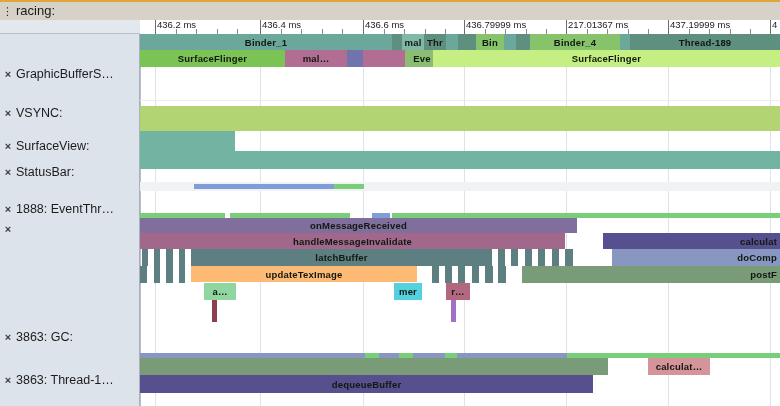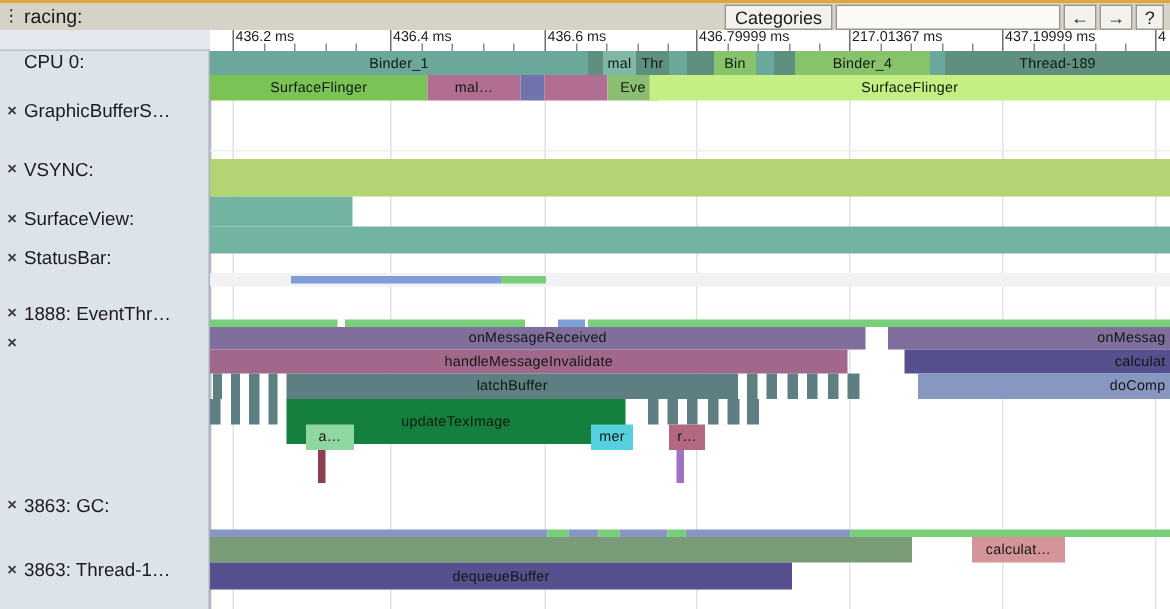--- a/index.html
+++ b/index.html
@@ -80,48 +80,41 @@
   .closex{
     width:16px;flex:0 0 16px;text-align:center;
     font-size:11px;font-weight:bold;color:#3a3a3a;
   }
   .nox{width:16px;flex:0 0 16px;}
   .side-lbl{overflow:hidden;text-overflow:clip;}
 
   
   .canvas{
     position:absolute;left:140px;top:34px;width:640px;height:372px;
-    background:#ffffff;overflow:hidden;
+    background:#ffffff;overflow:hidden;font-weight:bold;
   }
   .vline{position:absolute;top:0;width:1px;height:372px;background:#c8cdd4;}
   .slice{
     position:absolute;box-sizing:border-box;
     font-size:9.5px;color:#10180f;
     display:flex;align-items:center;justify-content:center;
     overflow:hidden;white-space:nowrap;
     letter-spacing:0.2px;
   }
   .slice.lbl-right{justify-content:flex-end;padding-right:3px;}
   .bandsep{position:absolute;left:0;width:640px;height:1px;background:#eceef1;}
 </style>
 </head>
 <body>
 
 <div id="app">
 
   <div class="toolbar">
     <span class="tb-handle">⋮</span>
     <span class="tb-title">racing:</span>
-    <div class="tb-right">
-      <div class="btn">Categories</div>
-      <input class="search" type="text" placeholder="" style="">
-      <div class="btn arrowbtn">←</div>
-      <div class="btn arrowbtn">→</div>
-      <div class="btn helpbtn">?</div>
-    </div>
   </div>
 
   <div class="ruler-left"></div>
   <div class="ruler" id="ruler">
       <div class="tickmaj" style="left: 15px;"></div>
       <div class="ticklbl" style="left: 15px;">436.2 ms</div>
       <div class="tickmin" style="left: 35.5px;"></div>
       <div class="tickmin" style="left: 56px;"></div>
       <div class="tickmin" style="left: 76.5px;"></div>
       <div class="tickmin" style="left: 97px;"></div>
@@ -153,24 +146,20 @@
       <div class="ticklbl" style="left: 528px;">437.19999 ms</div>
       <div class="tickmin" style="left: 548.5px;"></div>
       <div class="tickmin" style="left: 569px;"></div>
       <div class="tickmin" style="left: 589.5px;"></div>
       <div class="tickmin" style="left: 610px;"></div>
       <div class="tickmaj" style="left: 630px;"></div>
       <div class="ticklbl" style="left: 630px;">4</div>
     </div>
 
   <div class="sidebar" id="sidebar">
-      <div class="side-row" style="top: 0px;">
-        <span class="nox"></span>
-        <span class="side-lbl">CPU 0:</span>
-      </div>
       <div class="side-row" style="top: 33px;">
         <span class="closex">×</span>
         <span class="side-lbl">GraphicBufferS…</span>
       </div>
       <div class="side-row" style="top: 72px;">
         <span class="closex">×</span>
         <span class="side-lbl">VSYNC:</span>
       </div>
       <div class="side-row" style="top: 105px;">
         <span class="closex">×</span>
@@ -231,57 +220,57 @@
       <div class="slice" style="left: 54px; top: 150px; width: 140px; height: 5px; background: rgb(127, 158, 217);"></div>
       <div class="slice" style="left: 194px; top: 150px; width: 30px; height: 5px; background: rgb(121, 206, 121);"></div>
       <div class="bandsep" style="top: 148px; height: 9px; background: rgb(241, 242, 244);"></div>
       <div class="slice" style="left: 54px; top: 150px; width: 140px; height: 5px; background: rgb(127, 158, 217);"></div>
       <div class="slice" style="left: 194px; top: 150px; width: 30px; height: 5px; background: rgb(121, 206, 121);"></div>
       <div class="slice" style="left: 0px; top: 179px; width: 85px; height: 5px; background: rgb(121, 206, 121);"></div>
       <div class="slice" style="left: 90px; top: 179px; width: 120px; height: 5px; background: rgb(121, 206, 121);"></div>
       <div class="slice" style="left: 232px; top: 179px; width: 18px; height: 5px; background: rgb(127, 158, 217);"></div>
       <div class="slice" style="left: 252px; top: 179px; width: 388px; height: 5px; background: rgb(121, 206, 121);"></div>
       <div class="slice" style="left: 0px; top: 184px; width: 437px; height: 15px; background: rgb(128, 111, 156);">onMessageReceived</div>
-      <div class="slice lbl-right" style="left: 452px; top: 184px; width: 188px; height: 15px; background: rgb(128, 111, 156);">onMessag</div>
       <div class="slice" style="left: 0px; top: 199px; width: 425px; height: 16px; background: rgb(162, 104, 139);">handleMessageInvalidate</div>
       <div class="slice lbl-right" style="left: 463px; top: 199px; width: 177px; height: 16px; background: rgb(86, 80, 142);">calculat</div>
       <div class="slice" style="left: 2px; top: 215px; width: 6px; height: 17px; background: rgb(93, 127, 130);"></div>
       <div class="slice" style="left: 14px; top: 215px; width: 6px; height: 17px; background: rgb(93, 127, 130);"></div>
       <div class="slice" style="left: 26px; top: 215px; width: 7px; height: 17px; background: rgb(93, 127, 130);"></div>
       <div class="slice" style="left: 39px; top: 215px; width: 6px; height: 17px; background: rgb(93, 127, 130);"></div>
       <div class="slice" style="left: 51px; top: 215px; width: 301px; height: 17px; background: rgb(93, 127, 130);">latchBuffer</div>
       <div class="slice" style="left: 358px; top: 215px; width: 7px; height: 17px; background: rgb(93, 127, 130);"></div>
       <div class="slice" style="left: 371px; top: 215px; width: 7px; height: 17px; background: rgb(93, 127, 130);"></div>
       <div class="slice" style="left: 385px; top: 215px; width: 7px; height: 17px; background: rgb(93, 127, 130);"></div>
       <div class="slice" style="left: 398px; top: 215px; width: 7px; height: 17px; background: rgb(93, 127, 130);"></div>
       <div class="slice" style="left: 412px; top: 215px; width: 7px; height: 17px; background: rgb(93, 127, 130);"></div>
       <div class="slice" style="left: 425px; top: 215px; width: 8px; height: 17px; background: rgb(93, 127, 130);"></div>
       <div class="slice lbl-right" style="left: 472px; top: 215px; width: 168px; height: 17px; background: rgb(136, 150, 194);">doComp</div>
       <div class="slice" style="left: 0px; top: 232px; width: 7px; height: 17px; background: rgb(93, 127, 130);"></div>
       <div class="slice" style="left: 14px; top: 232px; width: 6px; height: 17px; background: rgb(93, 127, 130);"></div>
       <div class="slice" style="left: 26px; top: 232px; width: 7px; height: 17px; background: rgb(93, 127, 130);"></div>
       <div class="slice" style="left: 39px; top: 232px; width: 6px; height: 17px; background: rgb(93, 127, 130);"></div>
-      <div class="slice" style="left: 51px; top: 232px; width: 226px; height: 30px; background: #15803d;">updateTexImage</div>
+      <div class="slice" style="left: 51px; top: 232px; width: 226px; height: 16px; background: #fdba74;">updateTexImage</div>
       <div class="slice" style="left: 292px; top: 232px; width: 7px; height: 17px; background: rgb(93, 127, 130);"></div>
       <div class="slice" style="left: 305px; top: 232px; width: 7px; height: 17px; background: rgb(93, 127, 130);"></div>
       <div class="slice" style="left: 318px; top: 232px; width: 7px; height: 17px; background: rgb(93, 127, 130);"></div>
       <div class="slice" style="left: 332px; top: 232px; width: 7px; height: 17px; background: rgb(93, 127, 130);"></div>
       <div class="slice" style="left: 345px; top: 232px; width: 8px; height: 17px; background: rgb(93, 127, 130);"></div>
       <div class="slice" style="left: 358px; top: 232px; width: 8px; height: 17px; background: rgb(93, 127, 130);"></div>
+      <div class="slice lbl-right" style="left: 382px; top: 232px; width: 258px; height: 17px; background: rgb(122, 155, 120);">postF</div>
       <div class="slice" style="left: 64px; top: 249px; width: 32px; height: 17px; background: rgb(143, 214, 160);">a…</div>
       <div class="slice" style="left: 254px; top: 249px; width: 28px; height: 17px; background: rgb(84, 208, 222);">mer</div>
       <div class="slice" style="left: 306px; top: 249px; width: 24px; height: 17px; background: rgb(178, 104, 127);">r…</div>
       <div class="slice" style="left: 72px; top: 266px; width: 5px; height: 22px; background: rgb(140, 63, 79);"></div>
       <div class="slice" style="left: 311px; top: 266px; width: 5px; height: 22px; background: rgb(162, 113, 199);"></div>
       <div class="slice" style="left: 0px; top: 319px; width: 225px; height: 5px; background: rgb(136, 150, 194);"></div>
       <div class="slice" style="left: 225px; top: 319px; width: 14px; height: 5px; background: rgb(121, 206, 121);"></div>
       <div class="slice" style="left: 239px; top: 319px; width: 20px; height: 5px; background: rgb(136, 150, 194);"></div>
       <div class="slice" style="left: 259px; top: 319px; width: 14px; height: 5px; background: rgb(121, 206, 121);"></div>
       <div class="slice" style="left: 273px; top: 319px; width: 32px; height: 5px; background: rgb(136, 150, 194);"></div>
       <div class="slice" style="left: 305px; top: 319px; width: 12px; height: 5px; background: rgb(121, 206, 121);"></div>
       <div class="slice" style="left: 317px; top: 319px; width: 110px; height: 5px; background: rgb(136, 150, 194);"></div>
       <div class="slice" style="left: 427px; top: 319px; width: 213px; height: 5px; background: rgb(121, 206, 121);"></div>
       <div class="slice" style="left: 0px; top: 324px; width: 468px; height: 17px; background: rgb(122, 155, 120);"></div>
       <div class="slice" style="left: 508px; top: 324px; width: 62px; height: 17px; background: rgb(212, 148, 154);">calculat…</div>
-      <div class="slice" style="left: 0px; top: 341px; width: 388px; height: 18px; background: rgb(86, 80, 142);">dequeueBuffer</div>
+      <div class="slice" style="left: 0px; top: 341px; width: 453px; height: 18px; background: rgb(86, 80, 142);">dequeueBuffer</div>
     </div>
 
 </div>
 
 </body></html>

